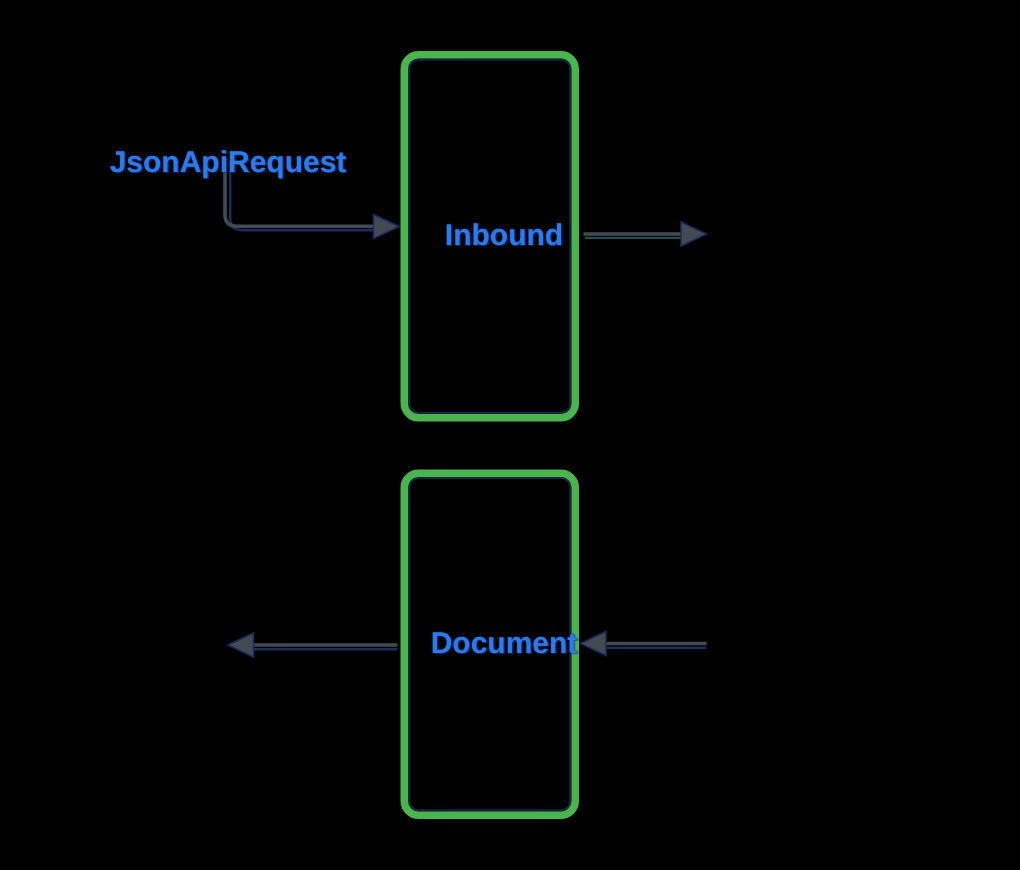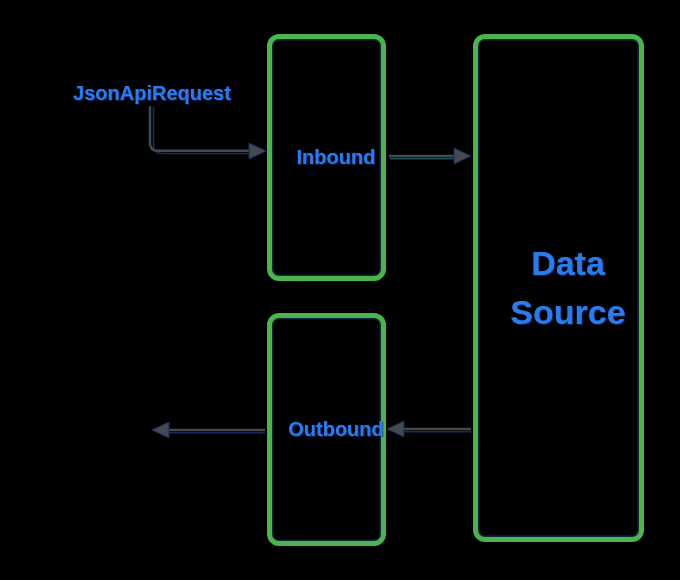--- a/index.html
+++ b/index.html
@@ -70,20 +70,21 @@
     padding: 0 6px;
   }
   .float-label {
     position: absolute;
     transform: translate(-50%, -50%);
     color: var(--text);
     font-weight: bold;
     font-size: 20px;
     white-space: nowrap;
     text-shadow: 0 0 1px var(--text-halo), 1px 1px 0 rgba(18,58,158,0.55);
+    margin-top: 16px;
   }
   .label-request  { left: 152px; top: 93px; }
   .label-document { left: 139px; top: 392px; }
 </style>
 </head>
 <body>
 
 <div class="stage">
 
   <svg class="edges-layer" viewBox="0 0 680 580" aria-hidden="true">
@@ -111,23 +112,20 @@
       <path class="edge-line" d="M169,430 L265,430"></path>
       <polygon class="edge-head" points="152,430 169,422 169,438"></polygon>
     </g>
   </svg>
 
   <div class="node node-inbound">
     <span class="node-label">Inbound</span>
   </div>
 
   <div class="node node-outbound">
-    <span class="node-label">Outbound</span>
+    <span class="node-label">Document</span>
   </div>
 
-  <div class="node node-data-source">
-    <span class="node-label">Data Source</span>
-  </div>
 
   <div class="float-label label-request">JsonApiRequest</div>
 
 
 </div>
 
 </body></html>

